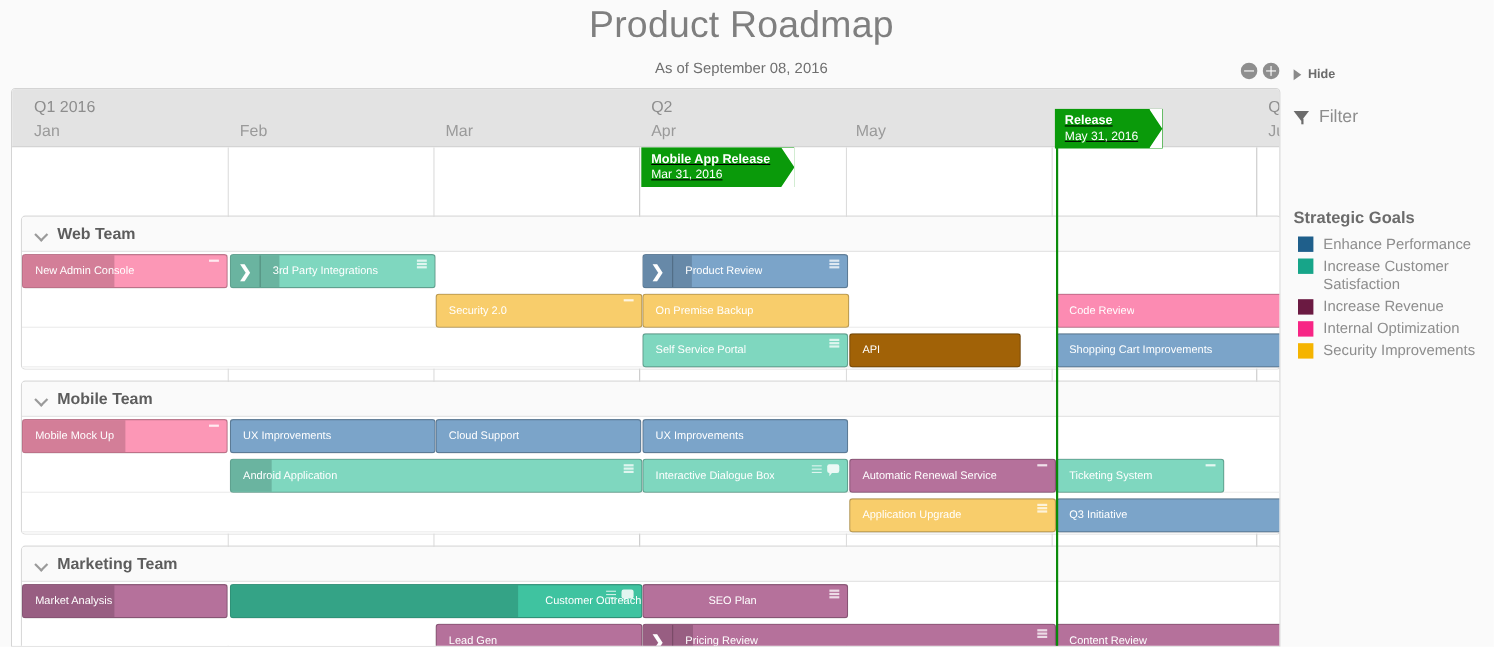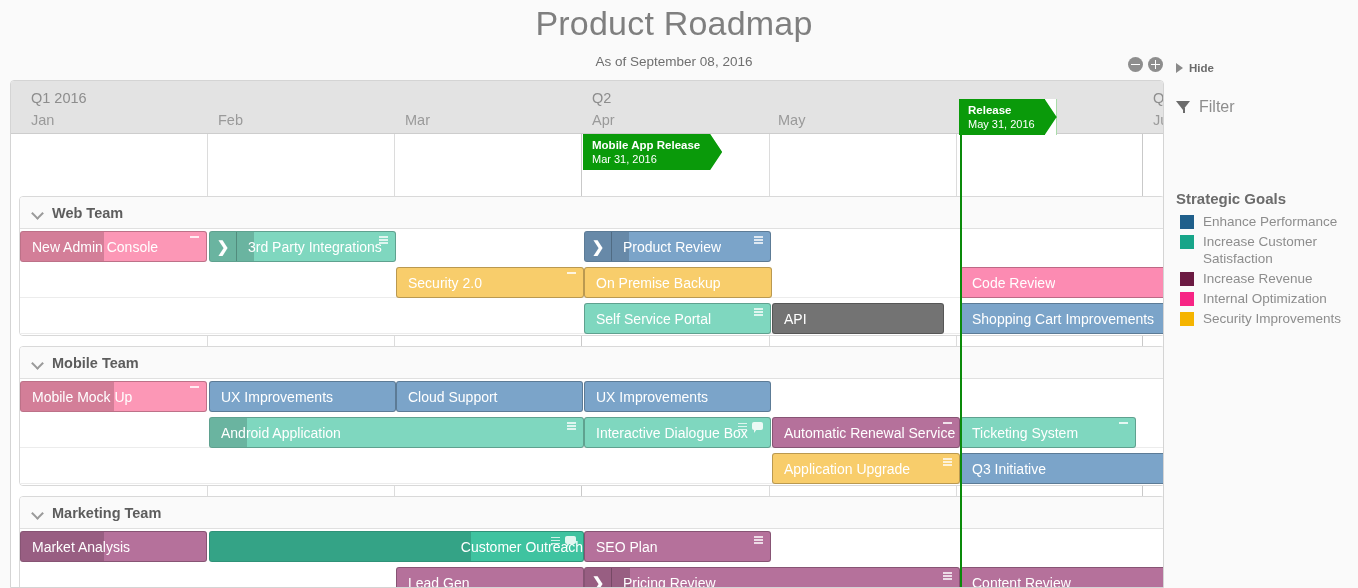--- a/index.html
+++ b/index.html
@@ -108,21 +108,21 @@
   }
   .bar .expander {
     position: relative; z-index: 2; flex: none;
     width: 27px; height: 100%;
     display: flex; align-items: center; justify-content: center;
     border-right: 1px solid rgba(0,0,0,.22);
     color: #fff; font-size: 15px; font-weight: bold;
   }
   .bar .bar-label {
     position: relative; z-index: 2;
-    color: #fff; font-size: 14px; white-space: nowrap;
+    color: #fff; font-size: 10px; white-space: nowrap;
     padding-left: 11px; overflow: hidden;
   }
   .bar .icons {
     position: absolute; right: 7px; top: 4px; z-index: 3;
     display: flex; gap: 5px; align-items: center;
   }
   .ic-menu { width: 9px; height: 7px; position: relative; opacity: .75; }
   .ic-menu::before, .ic-menu::after {
     content: ""; position: absolute; left: 0; width: 9px; height: 1.5px; background: #fff;
   }
@@ -132,21 +132,21 @@
     width: 11px; height: 8px; background: #fff; border-radius: 2px;
     position: relative; opacity: .85;
   }
   .ic-comment::after {
     content: ""; position: absolute; left: 2px; top: 7px;
     border-left: 3px solid #fff; border-bottom: 4px solid transparent;
   }
   .ic-dash { width: 9px; height: 2px; background: rgba(255,255,255,.8); }
 
   
-  .milestone { position: absolute; z-index: 8; }
+  .milestone { position: absolute; z-index: 8; text-decoration: underline; }
   .ms-flag-inner { background: #0a9a0a; }
   .ms-title { font-size: 11.5px; font-weight: bold; line-height: 14px; white-space: nowrap; }
   .ms-date { font-size: 11px; line-height: 14px; white-space: nowrap; }
   .ms-notch {
     position: absolute; right: 0; top: 0; bottom: 0; width: 12px;
     background: #fff;
     clip-path: polygon(100% 0, 0 0, 100% 50%, 0 100%, 100% 100%);
   }
 
   
@@ -264,21 +264,21 @@
             </div>
             <div class="bar" style="left: 940px; width: 220px; top: 38px; background: rgb(252, 139, 178);">
               <div class="bar-label">Code Review</div>
             </div>
             <div class="bar" style="left: 564px; width: 187px; top: 74px; background: rgb(127, 215, 191); text-align: center;">
               <div class="bar-label">Self Service Portal</div>
               <div class="icons">
                 <span class="ic-menu"></span>
               </div>
             </div>
-            <div class="bar" style="left: 752px; width: 172px; top: 74px; background: #737373; text-align: right;">
+            <div class="bar" style="left: 752px; width: 156px; top: 74px; background: #a16207; text-align: right;">
               <div class="bar-label">API</div>
             </div>
             <div class="bar" style="left: 940px; width: 220px; top: 74px; background: rgb(123, 164, 201);">
               <div class="bar-label">Shopping Cart Improvements</div>
             </div>
           </div>
         </div>
         <div class="group" style="top: 212px; height: 140px;">
           <div class="group-header">
             <span class="chev-down"></span>
@@ -316,21 +316,21 @@
                 <span class="ic-menu"></span>
                 <span class="ic-comment"></span>
               </div>
             </div>
             <div class="bar" style="left: 752px; width: 188px; top: 38px; background: rgb(181, 113, 155);">
               <div class="bar-label">Automatic Renewal Service</div>
               <div class="icons">
                 <span class="ic-dash"></span>
               </div>
             </div>
-            <div class="bar" style="left: 940px; width: 176px; top: 38px; background: rgb(127, 215, 191);">
+            <div class="bar" style="left: 940px; width: 153px; top: 38px; background: rgb(127, 215, 191);">
               <div class="bar-label">Ticketing System</div>
               <div class="icons">
                 <span class="ic-dash"></span>
               </div>
             </div>
             <div class="bar" style="left: 752px; width: 188px; top: 74px; background: rgb(248, 205, 107);">
               <div class="bar-label">Application Upgrade</div>
               <div class="icons">
                 <span class="ic-menu"></span>
               </div>
@@ -351,21 +351,21 @@
               <div class="bar-label">Market Analysis</div>
             </div>
             <div class="bar" style="left: 189px; width: 375px; top: 2px; background: rgb(63, 195, 160); justify-content: flex-end;">
               <div class="progress" style="width: 70%;"></div>
               <div class="bar-label">Customer Outreach</div>
               <div class="icons">
                 <span class="ic-menu"></span>
                 <span class="ic-comment"></span>
               </div>
             </div>
-            <div class="bar" style="left: 564px; width: 187px; top: 2px; background: rgb(181, 113, 155);">
+            <div class="bar" style="left: 564px; width: 187px; top: 2px; background: rgb(181, 113, 155); padding-left: 48px;">
               <div class="bar-label">SEO Plan</div>
               <div class="icons">
                 <span class="ic-menu"></span>
               </div>
             </div>
             <div class="bar" style="left: 376px; width: 188px; top: 38px; background: rgb(181, 113, 155);">
               <div class="bar-label">Lead Gen</div>
             </div>
             <div class="bar" style="left: 564px; width: 376px; top: 38px; background: rgb(181, 113, 155);">
               <div class="progress" style="width: 12%;"></div>

